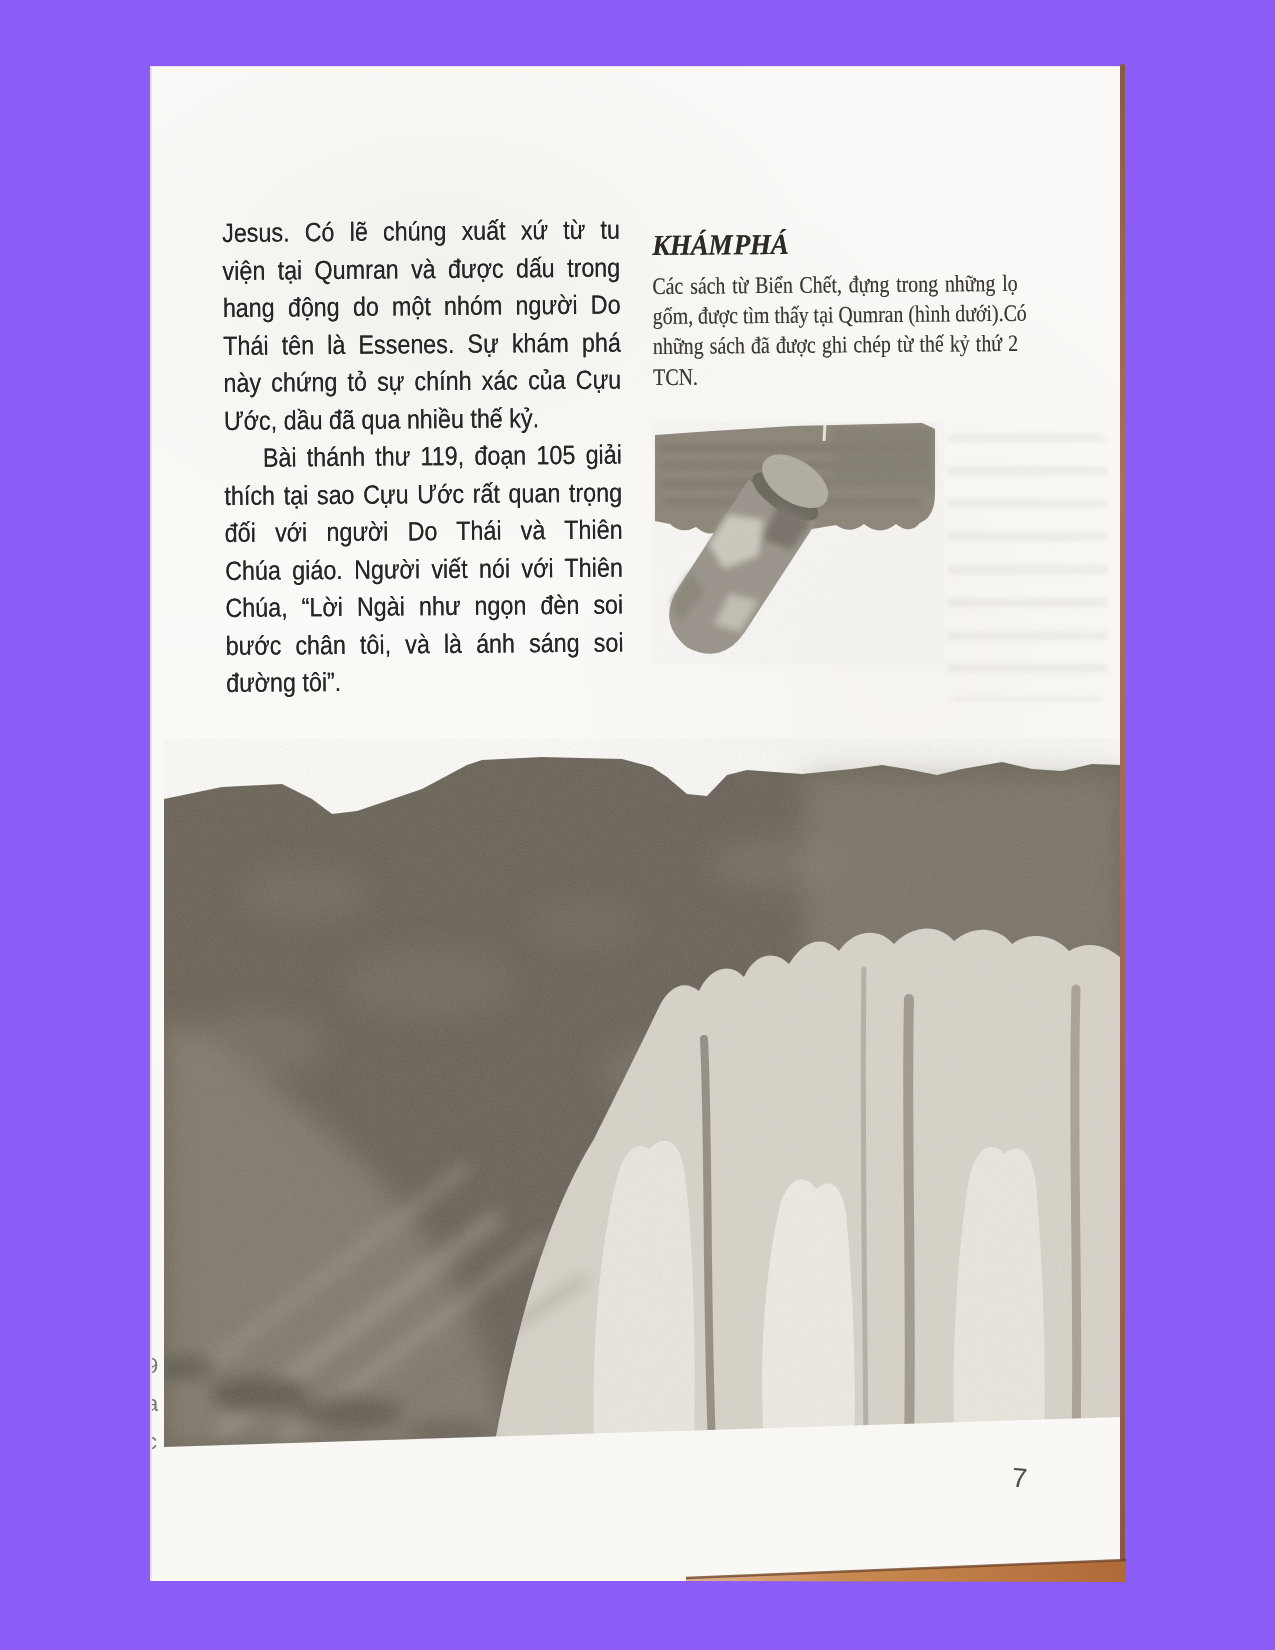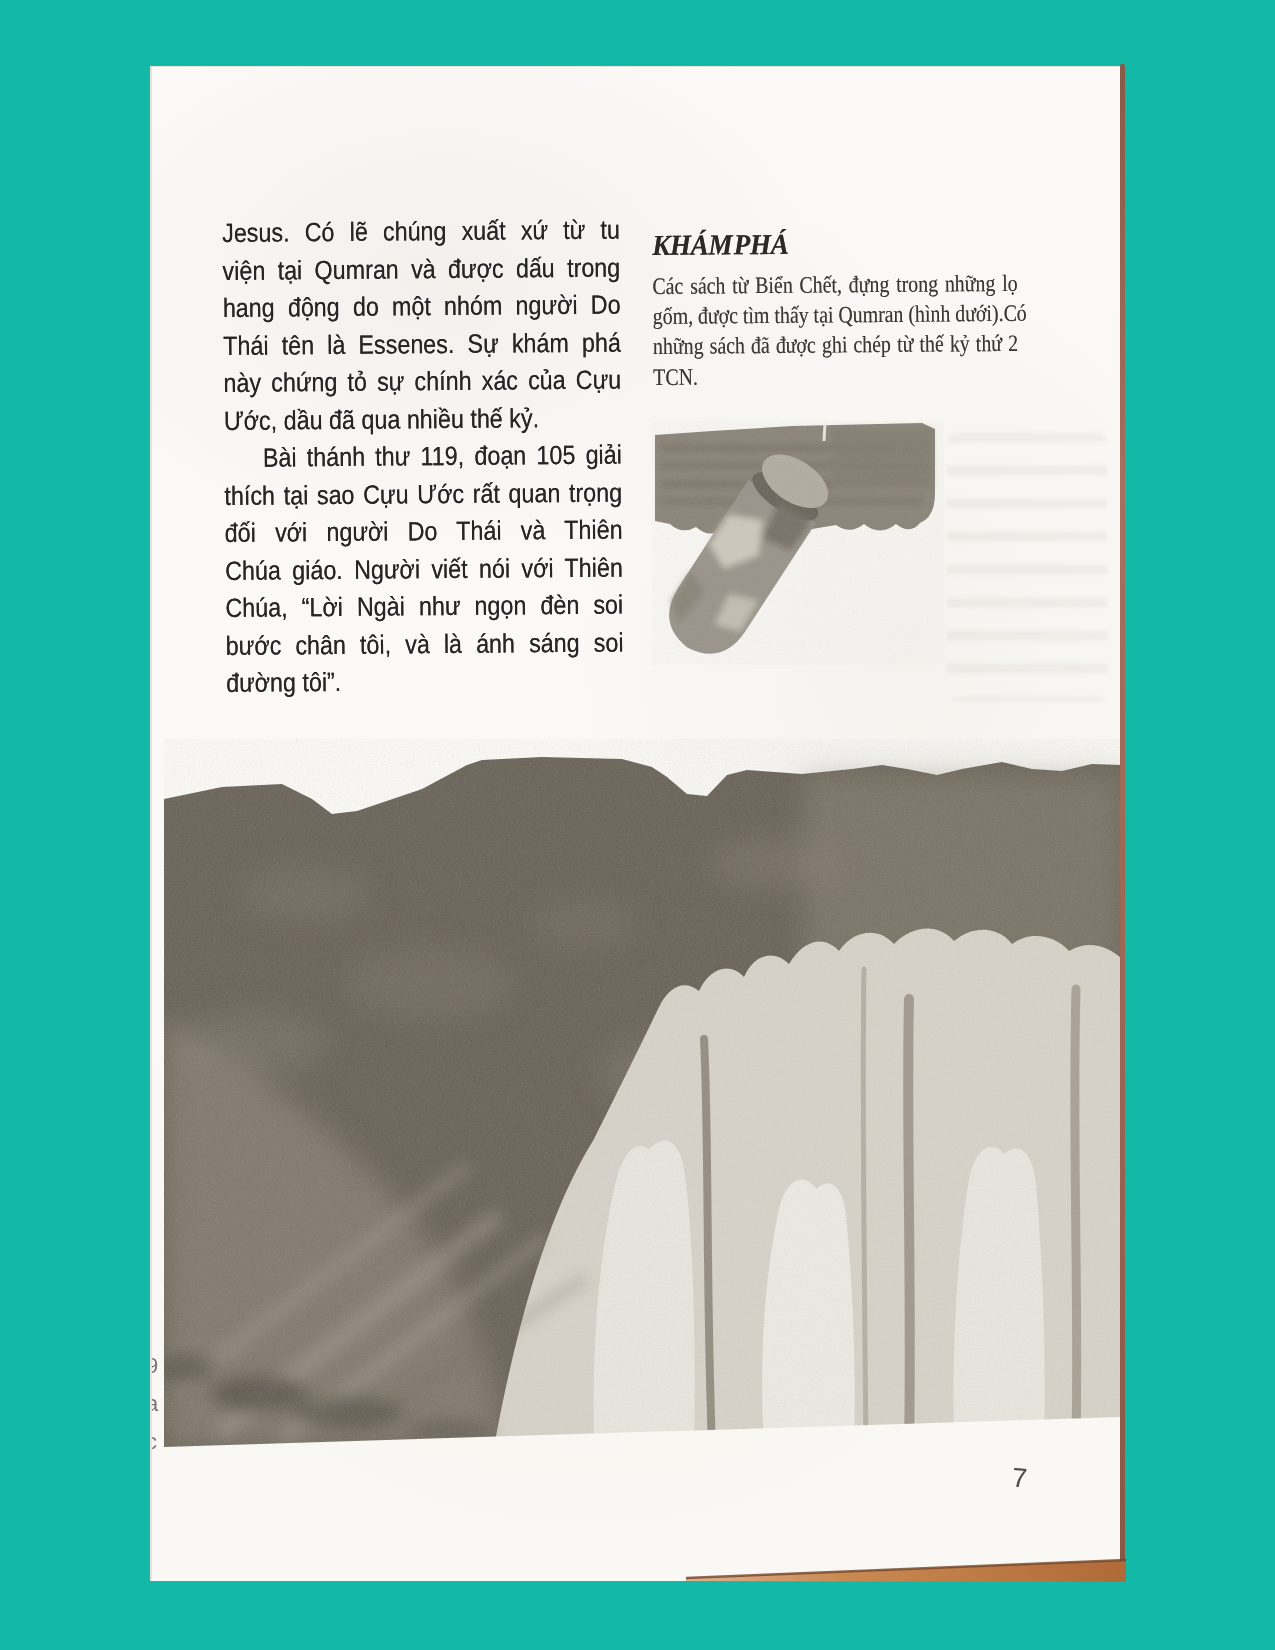--- a/index.html
+++ b/index.html
@@ -1,16 +1,16 @@
 <!DOCTYPE html>
 <html><head>
 <meta charset="utf-8">
 <style>
   html,body{margin:0;padding:0;background:#ffffff;}
-  #canvas{position:relative;width:1275px;height:1650px;background:#14b8a6;overflow:hidden;
+  #canvas{position:relative;width:1275px;height:1650px;background:#8b5cf6;overflow:hidden;
           font-family:"Liberation Sans",sans-serif;}
   
   #book-page{position:absolute;left:150px;top:66px;width:971px;height:1514px;overflow:hidden;
     background:
       radial-gradient(620px 420px at 30% 14%, rgba(236,233,227,.55), transparent 70%),
       radial-gradient(520px 640px at 78% 38%, rgba(239,235,229,.45), transparent 72%),
       radial-gradient(700px 500px at 45% 75%, rgba(241,238,232,.35), transparent 75%),
       linear-gradient(#fbfaf8,#faf8f4);
     border-left:2px solid #e7e3dc;border-top:1px solid #e9e5de;}
   

